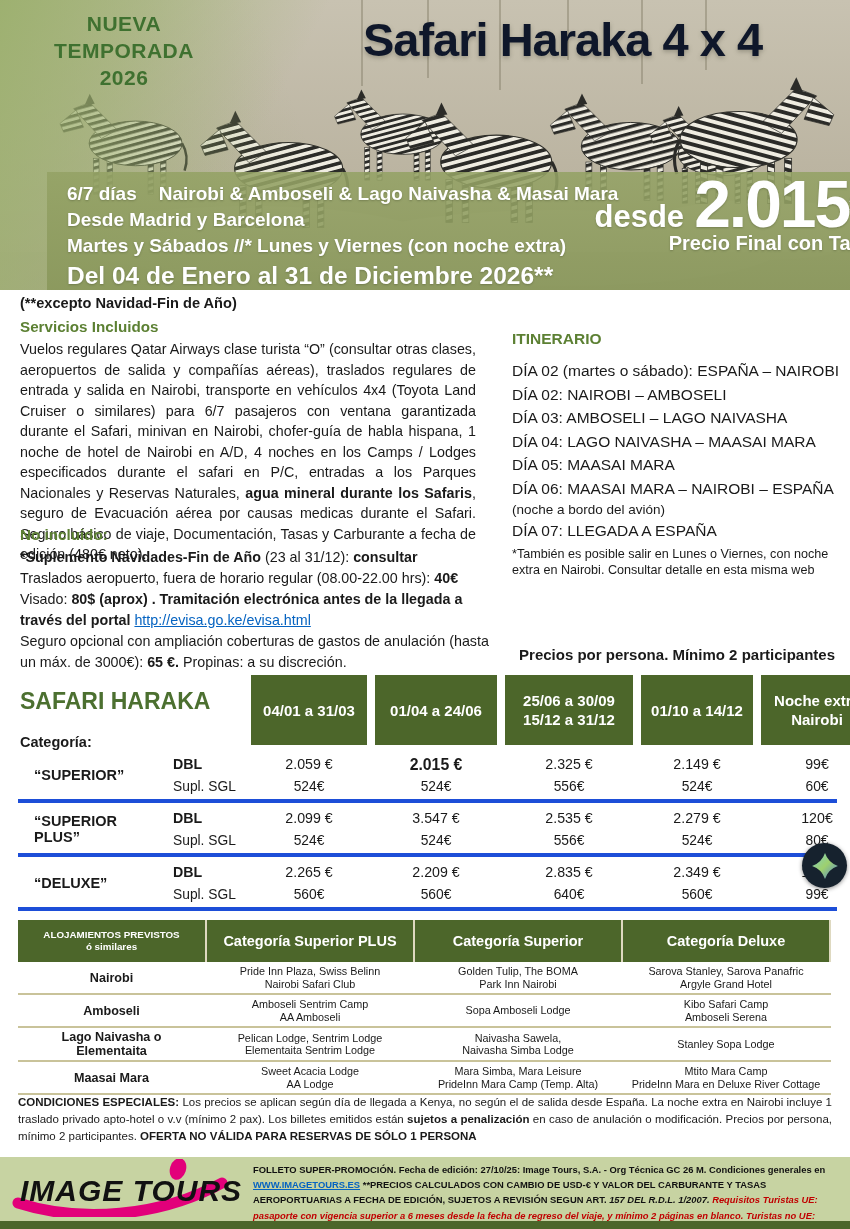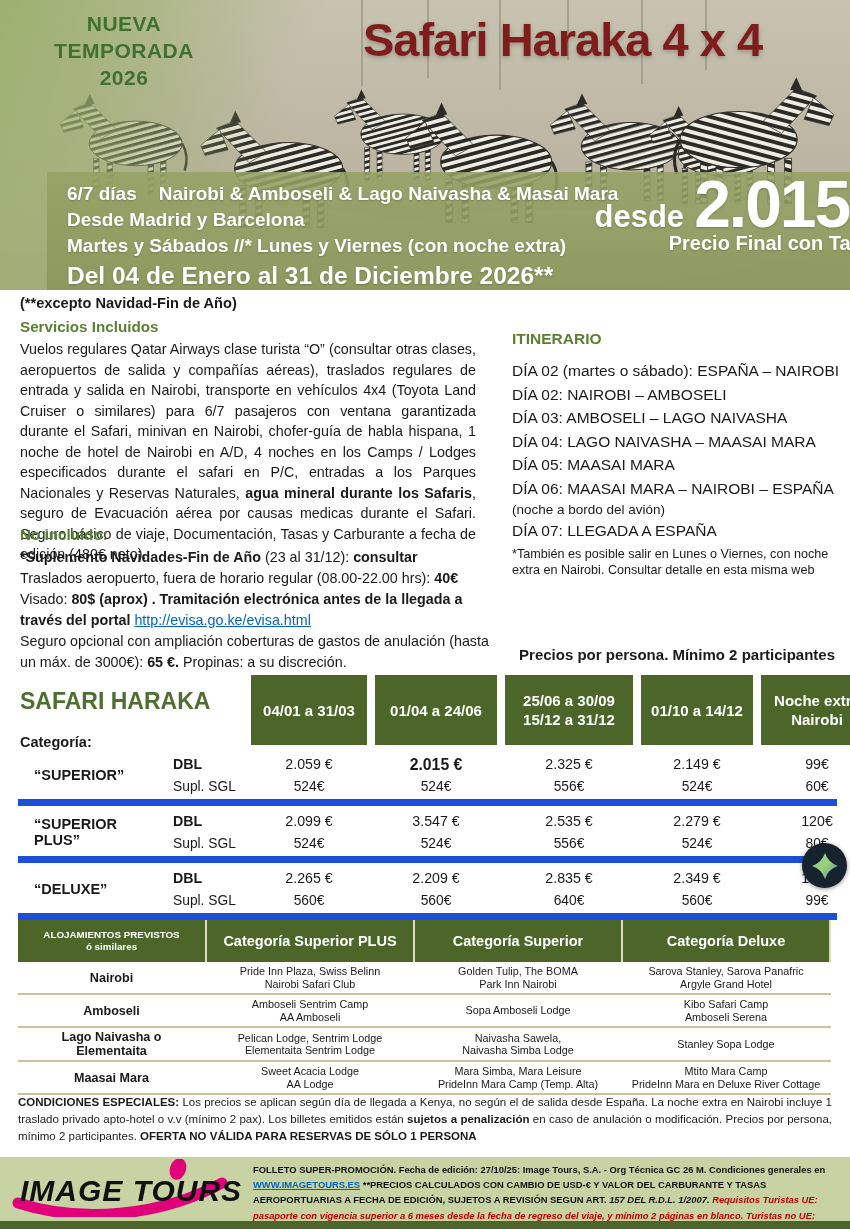--- a/index.html
+++ b/index.html
@@ -8,21 +8,21 @@
   .ml{white-space:pre-line;}
 
   
   .hero{position:absolute;top:0;left:0;width:850px;height:290px;overflow:hidden;}
   .hero svg.bg{position:absolute;top:0;left:0;}
   .wash{position:absolute;top:0;left:0;right:0;bottom:0;
         background:linear-gradient(118deg,rgba(156,176,110,.95) 0%,rgba(156,176,110,.55) 15%,rgba(156,176,110,0) 33%),
                    linear-gradient(250deg,rgba(156,176,110,0) 62%,rgba(156,176,110,.30) 86%,rgba(156,176,110,.45) 100%);}
   .badge{position:absolute;top:10px;left:18px;width:212px;text-align:center;color:#3f7130;
          font-weight:bold;font-size:21px;line-height:27px;letter-spacing:.5px;}
-  .hero-title{position:absolute;top:12px;left:295px;width:535px;text-align:center;color:#7f1d1d;
+  .hero-title{position:absolute;top:12px;left:295px;width:535px;text-align:center;color:#0f172a;
               font-weight:bold;font-size:47px;letter-spacing:-1px;text-shadow:0 2px 4px rgba(70,70,55,.35);}
   .band{position:absolute;top:172px;left:0;width:850px;height:118px;color:#fff;
         background:linear-gradient(180deg,rgba(148,162,101,.88),rgba(138,152,92,.92));margin-left:47px;}
   .band *{text-shadow:0 1px 2px rgba(60,70,40,.35);}
   .band-left{position:absolute;left:20px;top:9px;font-weight:bold;}
   .b1,.b2,.b3{font-size:19px;line-height:26px;}
   .b1 .gap{display:inline-block;width:22px;}
   .b4{font-size:24.5px;line-height:30px;margin-top:2px;}
   .band-right{position:absolute;right:13px;top:-6px;text-align:right;font-weight:bold;}
   .price-line{display:flex;align-items:baseline;justify-content:flex-end;}
@@ -47,21 +47,21 @@
 
   
   .price-note-line{position:absolute;right:15px;top:646px;font-weight:bold;font-size:15px;}
   .product-name{position:absolute;left:20px;top:688px;color:#4c7030;font-weight:bold;font-size:23px;}
   .cat-label{position:absolute;left:20px;top:734px;font-weight:bold;font-size:14.5px;}
   .ptable{position:absolute;left:18px;top:675px;width:819px;}
   .pgrid{display:grid;grid-template-columns:147px 70px 116px 122px 128px 112px 112px;column-gap:2px;gap:8px;}
   .phead .spacer{grid-column:1/3;}
   .hcell{background:#4c662a;color:#fff;font-weight:bold;font-size:15px;height:70px;
          display:flex;align-items:center;justify-content:center;text-align:center;line-height:19px;}
-  .prow{padding:4px 0 2px;border-bottom:7px solid #1d4ed8;}
+  .prow{padding:4px 0 2px;border-bottom:4px solid #1d4ed8;}
   .prow.first{margin-top:4px;}
   .pcat{display:flex;align-items:center;padding-left:16px;font-weight:bold;font-size:14.5px;}
   .l1{font-size:14.2px;height:23px;line-height:23px;}
   .l2{font-size:13.8px;height:21px;line-height:21px;}
   .psub .l1{font-weight:bold;}
   .pval{text-align:center;}
   .hl{font-weight:bold;font-size:15.8px;}
 
   
   .htable{position:absolute;left:18px;top:920px;width:813px;}

